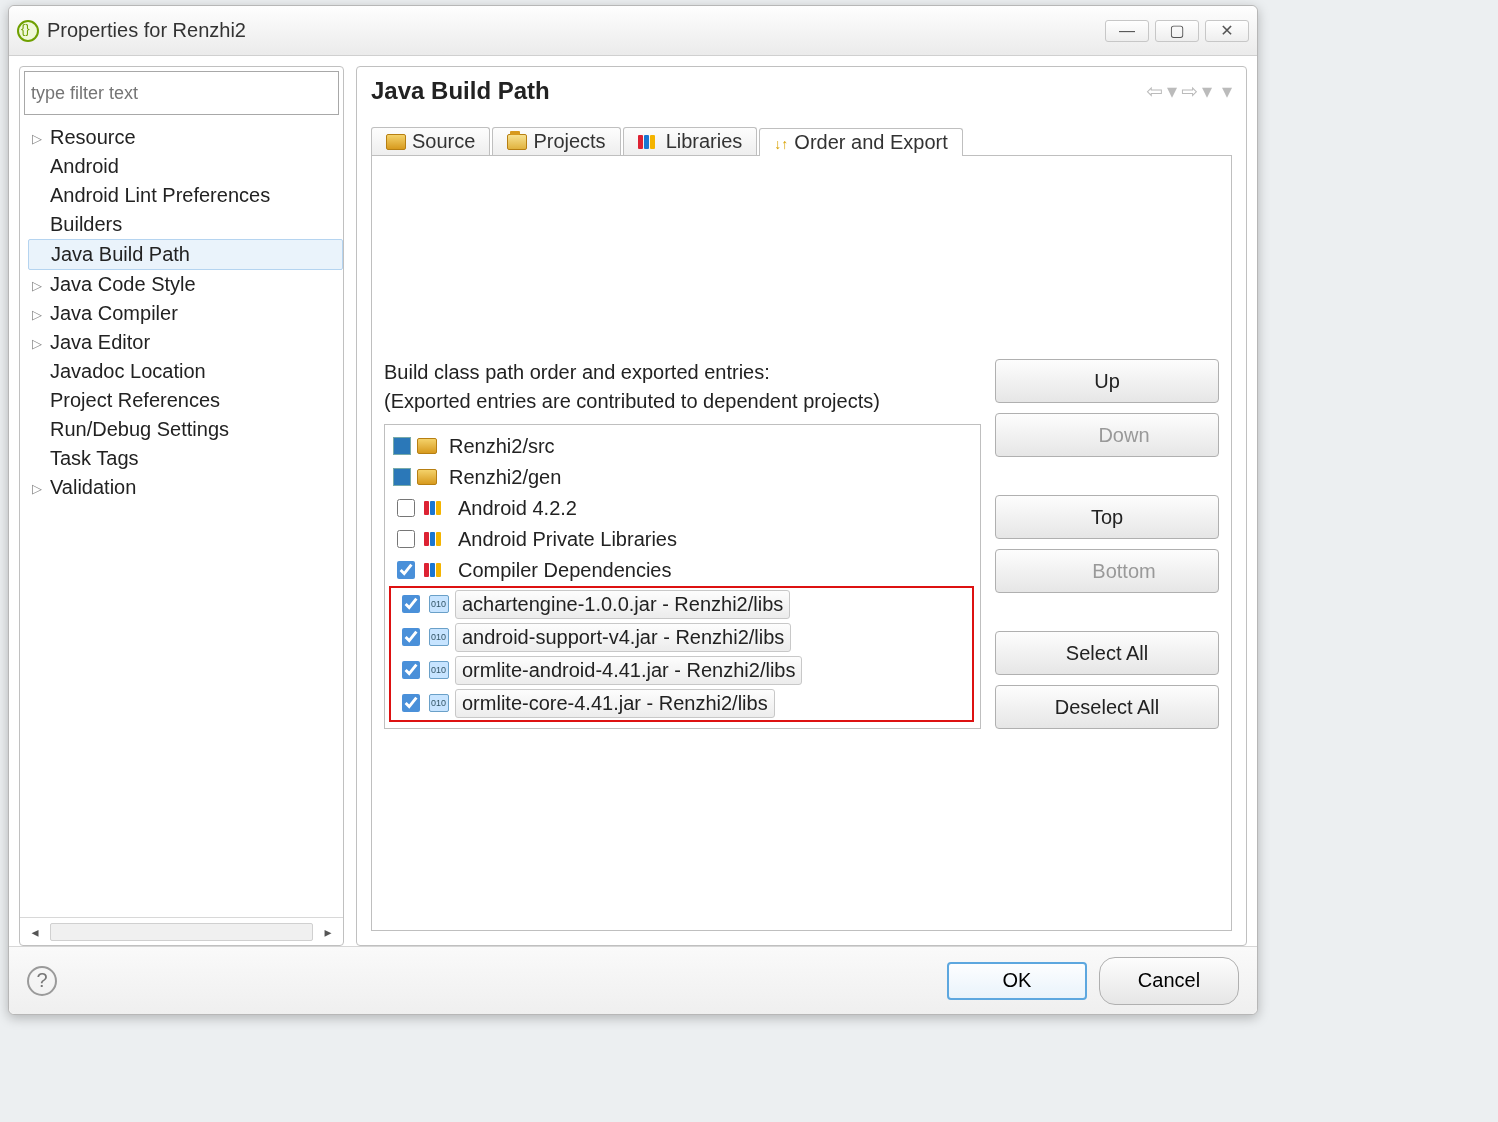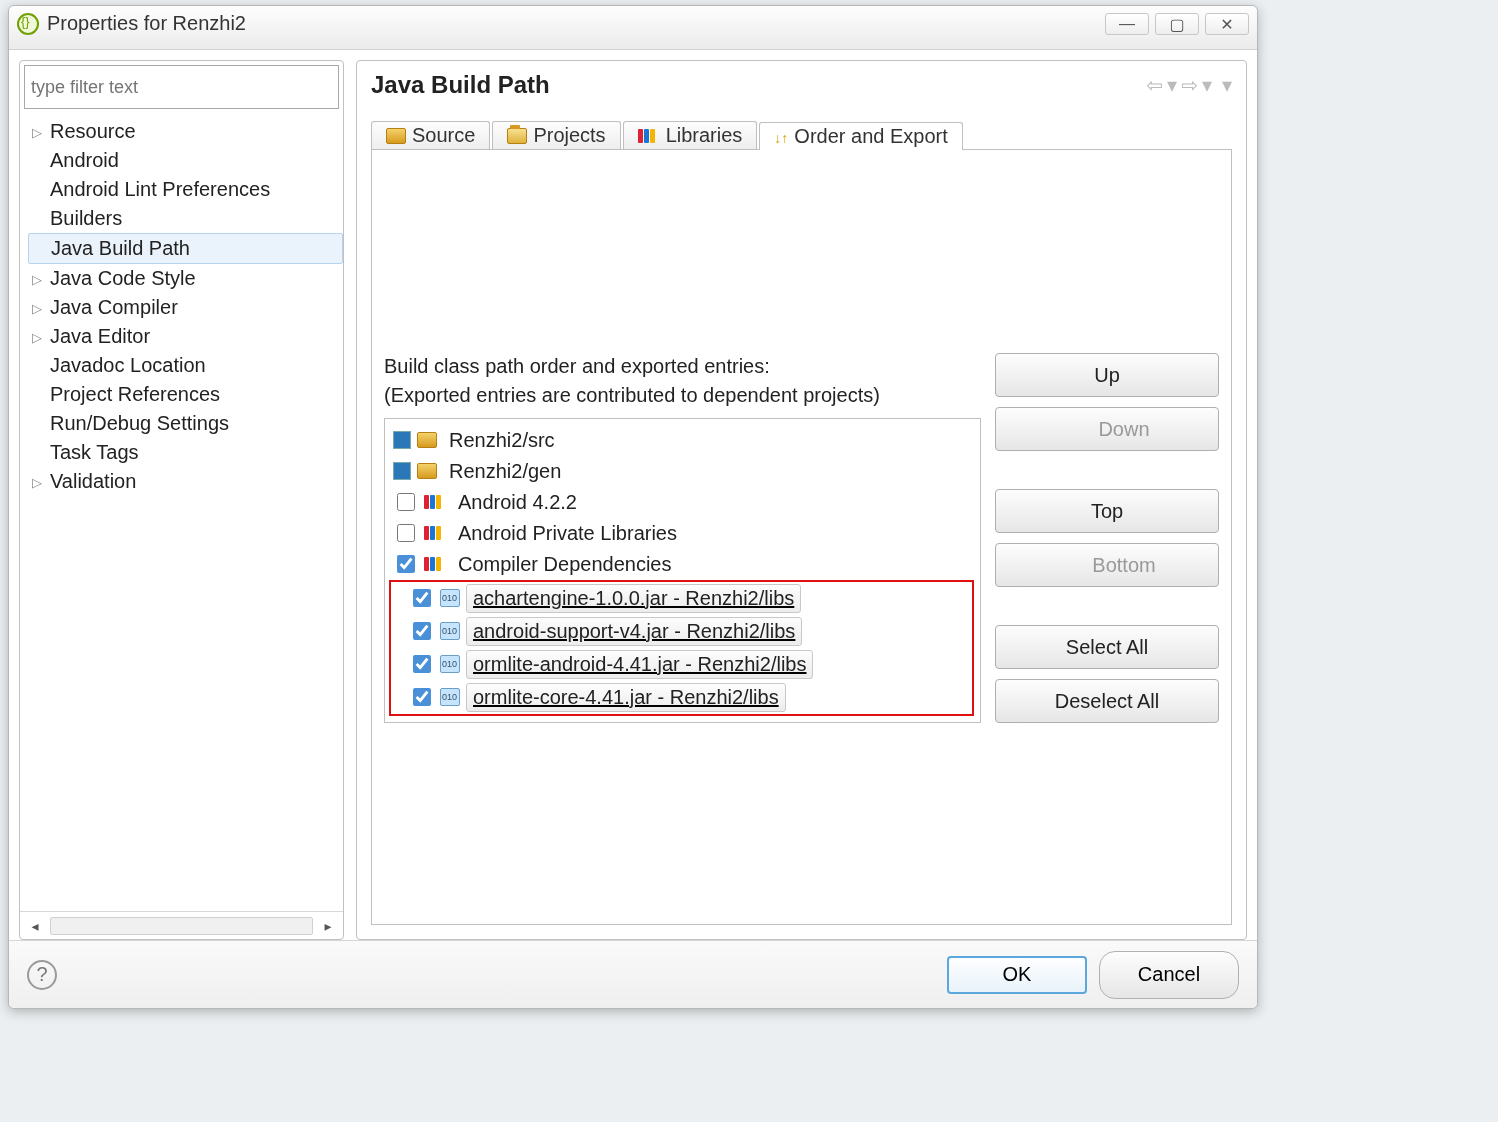--- a/index.html
+++ b/index.html
@@ -2,21 +2,21 @@
 <html><head>
 <meta charset="utf-8">
 <style>
   * { box-sizing: border-box; font-family: "Segoe UI", Tahoma, sans-serif; }
   body { margin:0; background:#eceff1; width:1498px; height:1122px; overflow:hidden; }
   .backdrop { position:absolute; top:5px; left:560px; right:10px; height:35px;
     color:#c99; font-size:20px; filter:blur(2px); white-space:pre; }
   .window { position:absolute; top:5px; left:8px; width:1250px;
     background:#fff; border:1px solid #b7b7b7; border-radius:6px;
     box-shadow:0 3px 12px rgba(0,0,0,.25); }
-  .titlebar { height:44px; display:flex; align-items:flex-end;
+  .titlebar { height:50px; display:flex; align-items:center;
     background:linear-gradient(#fefefe,#ebebeb); border-bottom:1px solid #d0d0d0;
     border-radius:6px 6px 0 0; padding:14px 8px; }
   .app-icon { width:22px; height:22px; border:2px solid #6fa000; border-radius:50%;
     margin-right:8px; position:relative; background:#f0f8d8; }
   .app-icon::after{content:"{}"; position:absolute; left:2px; top:-1px; font-size:13px; color:#6fa000;}
   .titlebar .title { font-size:20px; color:#333; }
   .winbtns { margin-left:auto; display:flex; gap:6px; color:#555;}
   .winbtn { width:44px; height:22px; border:1px solid #c7c7c7; border-radius:3px;
     display:flex; align-items:center; justify-content:center; font-size:16px;
     background:linear-gradient(#fff,#eee); cursor:pointer;}
@@ -67,21 +67,21 @@
   .list-row .lbl { padding:2px 6px; }
   .list-row.btnstyle .lbl { border:1px solid #c8c8c8; border-radius:3px;
     background:linear-gradient(#fdfdfd,#ececec); }
   input[type=checkbox]{ width:18px; height:18px; accent-color:#4a90d9; }
   .chk-filled { width:18px; height:18px; border:1px solid #7aa; background:#2b78b8;
     display:inline-block; position:relative; }
   .chk-filled::after{content:""; position:absolute; inset:3px; background:#fff; opacity:.0;}
   .ico-jar { width:20px; height:18px; background:#c7e4ff; border:1px solid #6aa0c8;
     border-radius:2px; position:relative; display:inline-block;}
   .ico-jar::after{content:"010"; position:absolute; font-size:9px; color:#356; left:1px; top:3px;}
-  .highlight-box { position:relative; border:2px solid #d11; padding-left:16px; margin-left:-2px;text-decoration:underline; }
+  .highlight-box { position:relative; border:2px solid #d11; padding-left:5px; margin-left:-2px; }
   .right-btns { width:224px; display:flex; flex-direction:column; gap:10px; padding-top:2px;}
   .btn { height:44px; border:1px solid #b0b0b0; border-radius:4px;
     background:linear-gradient(#fdfdfd,#e6e6e6); font-size:20px; color:#222;
     display:flex; align-items:center; justify-content:center; cursor:pointer;}
   .btn:disabled, .btn.disabled { color:#999;padding-left:40px; }
   .btn-gap { height:18px; }
   .footer { height:68px; border-top:1px solid #d6d6d6; display:flex; align-items:center;
     padding:0 18px; background:linear-gradient(#fafafa,#efefef);
     border-radius:0 0 6px 6px; }
   .help { width:30px; height:30px; border:2px solid #9a9a9a; border-radius:50%;

